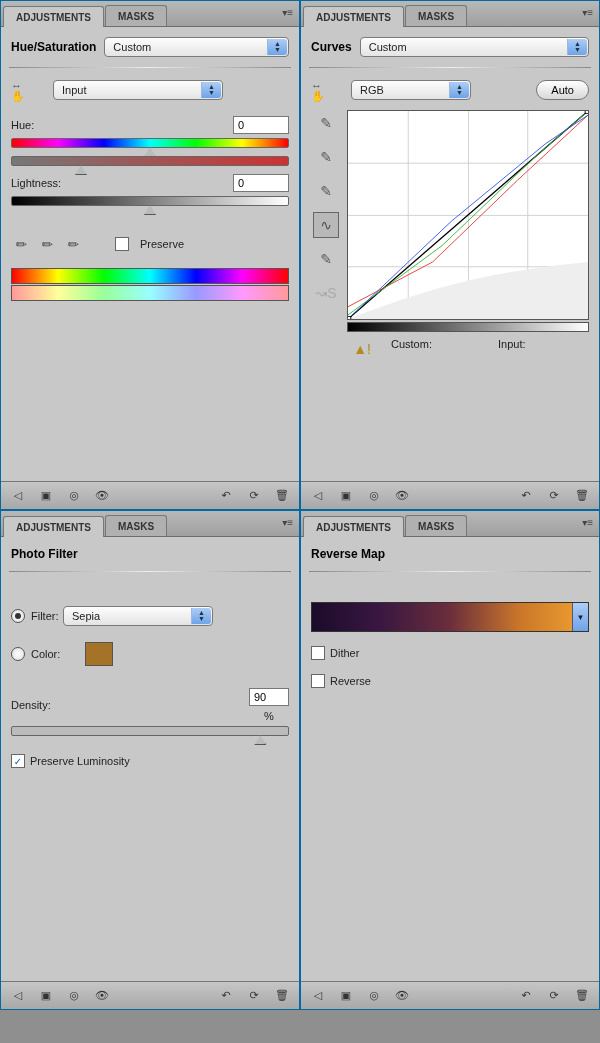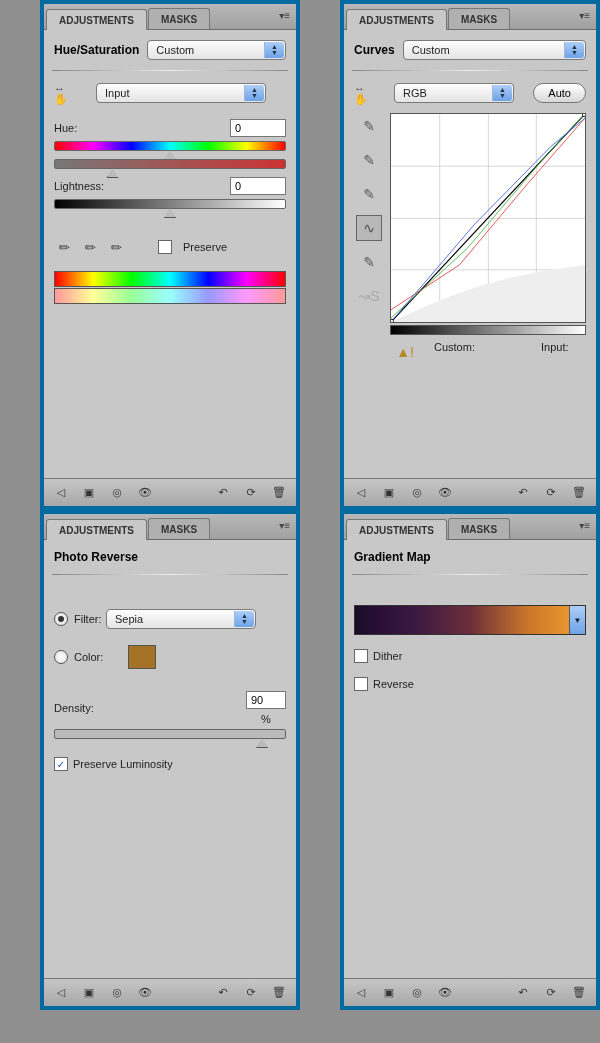--- a/index.html
+++ b/index.html
@@ -1,17 +1,17 @@
 <!DOCTYPE html>
 <html><head>
 <meta charset="utf-8">
 <style>
   * { box-sizing: border-box; margin: 0; padding: 0; font-family: "Lucida Grande", "Segoe UI", Arial, sans-serif; font-size: 11px; }
   body { background: #8f8f8f; display: grid; grid-template-columns: 300px 300px; grid-template-rows: 510px 500px; width: 600px; }
-  .panel { background: #c8c8c8; border: 4px solid #0369a1; display: flex; flex-direction: column; position: relative; margin-left: 40px; }
+  .panel { background: #c8c8c8; border: 1px solid #0369a1; display: flex; flex-direction: column; position: relative; }
   
   .tabs { height: 26px; background: linear-gradient(#b8b8b8,#a0a0a0); display: flex; align-items: flex-end; border-bottom: 1px solid #6d6d6d; position: relative; padding-left: 2px; }
   .tab { padding: 5px 12px 4px; font-weight: bold; font-size: 10px; color: #333; border: 1px solid #777; border-bottom: none; background: #b0b0b0; margin-right: 1px; border-top-left-radius: 3px; border-top-right-radius: 3px; }
   .tab.active { background: #c8c8c8; position: relative; top: 1px; }
   .tabmenu { position: absolute; right: 6px; top: 6px; font-size: 10px; color: #444; }
   
   .pbody { flex: 1; padding: 10px 10px 6px 10px; position: relative; }
   .titlerow { display: flex; align-items: center; margin-bottom: 10px; }
   .titlerow .title { font-weight: bold; font-size: 12px; margin-right: 8px; }
   .aqua-select { flex: 1; height: 20px; background: linear-gradient(#fdfdfd,#e4e4e4); border: 1px solid #7a7a7a; border-radius: 4px; display: flex; align-items: center; padding: 0 24px 0 8px; position: relative; font-size: 11px; color: #222; }
@@ -212,21 +212,21 @@
 </div>
 
 <div class="panel">
   <div class="tabs">
     <div class="tab active">ADJUSTMENTS</div>
     <div class="tab">MASKS</div>
     <div class="tabmenu">▾≡</div>
   </div>
   <div class="pbody">
     <div class="titlerow">
-      <span class="title">Photo Reverse</span>
+      <span class="title">Photo Filter</span>
     </div>
     <div class="hr"></div>
 
     <div style="height:24px"></div>
     <div style="display:flex;align-items:center;margin-bottom:16px;">
       <span class="radio on"></span>
       <span class="lbl" style="width:32px">Filter:</span>
       <div class="aqua-select" style="flex:0 0 150px">
         <span>Sepia</span>
         <span class="arrows">▲<br>▼</span>
@@ -270,21 +270,21 @@
 </div>
 
 <div class="panel">
   <div class="tabs">
     <div class="tab active">ADJUSTMENTS</div>
     <div class="tab">MASKS</div>
     <div class="tabmenu">▾≡</div>
   </div>
   <div class="pbody">
     <div class="titlerow">
-      <span class="title">Gradient Map</span>
+      <span class="title">Reverse Map</span>
     </div>
     <div class="hr"></div>
 
     <div class="gradbar">
       <div class="end">▼</div>
     </div>
 
     <div style="display:flex;align-items:center;margin-bottom:14px;">
       <span class="chk"></span>
       <span class="lbl">Dither</span>

